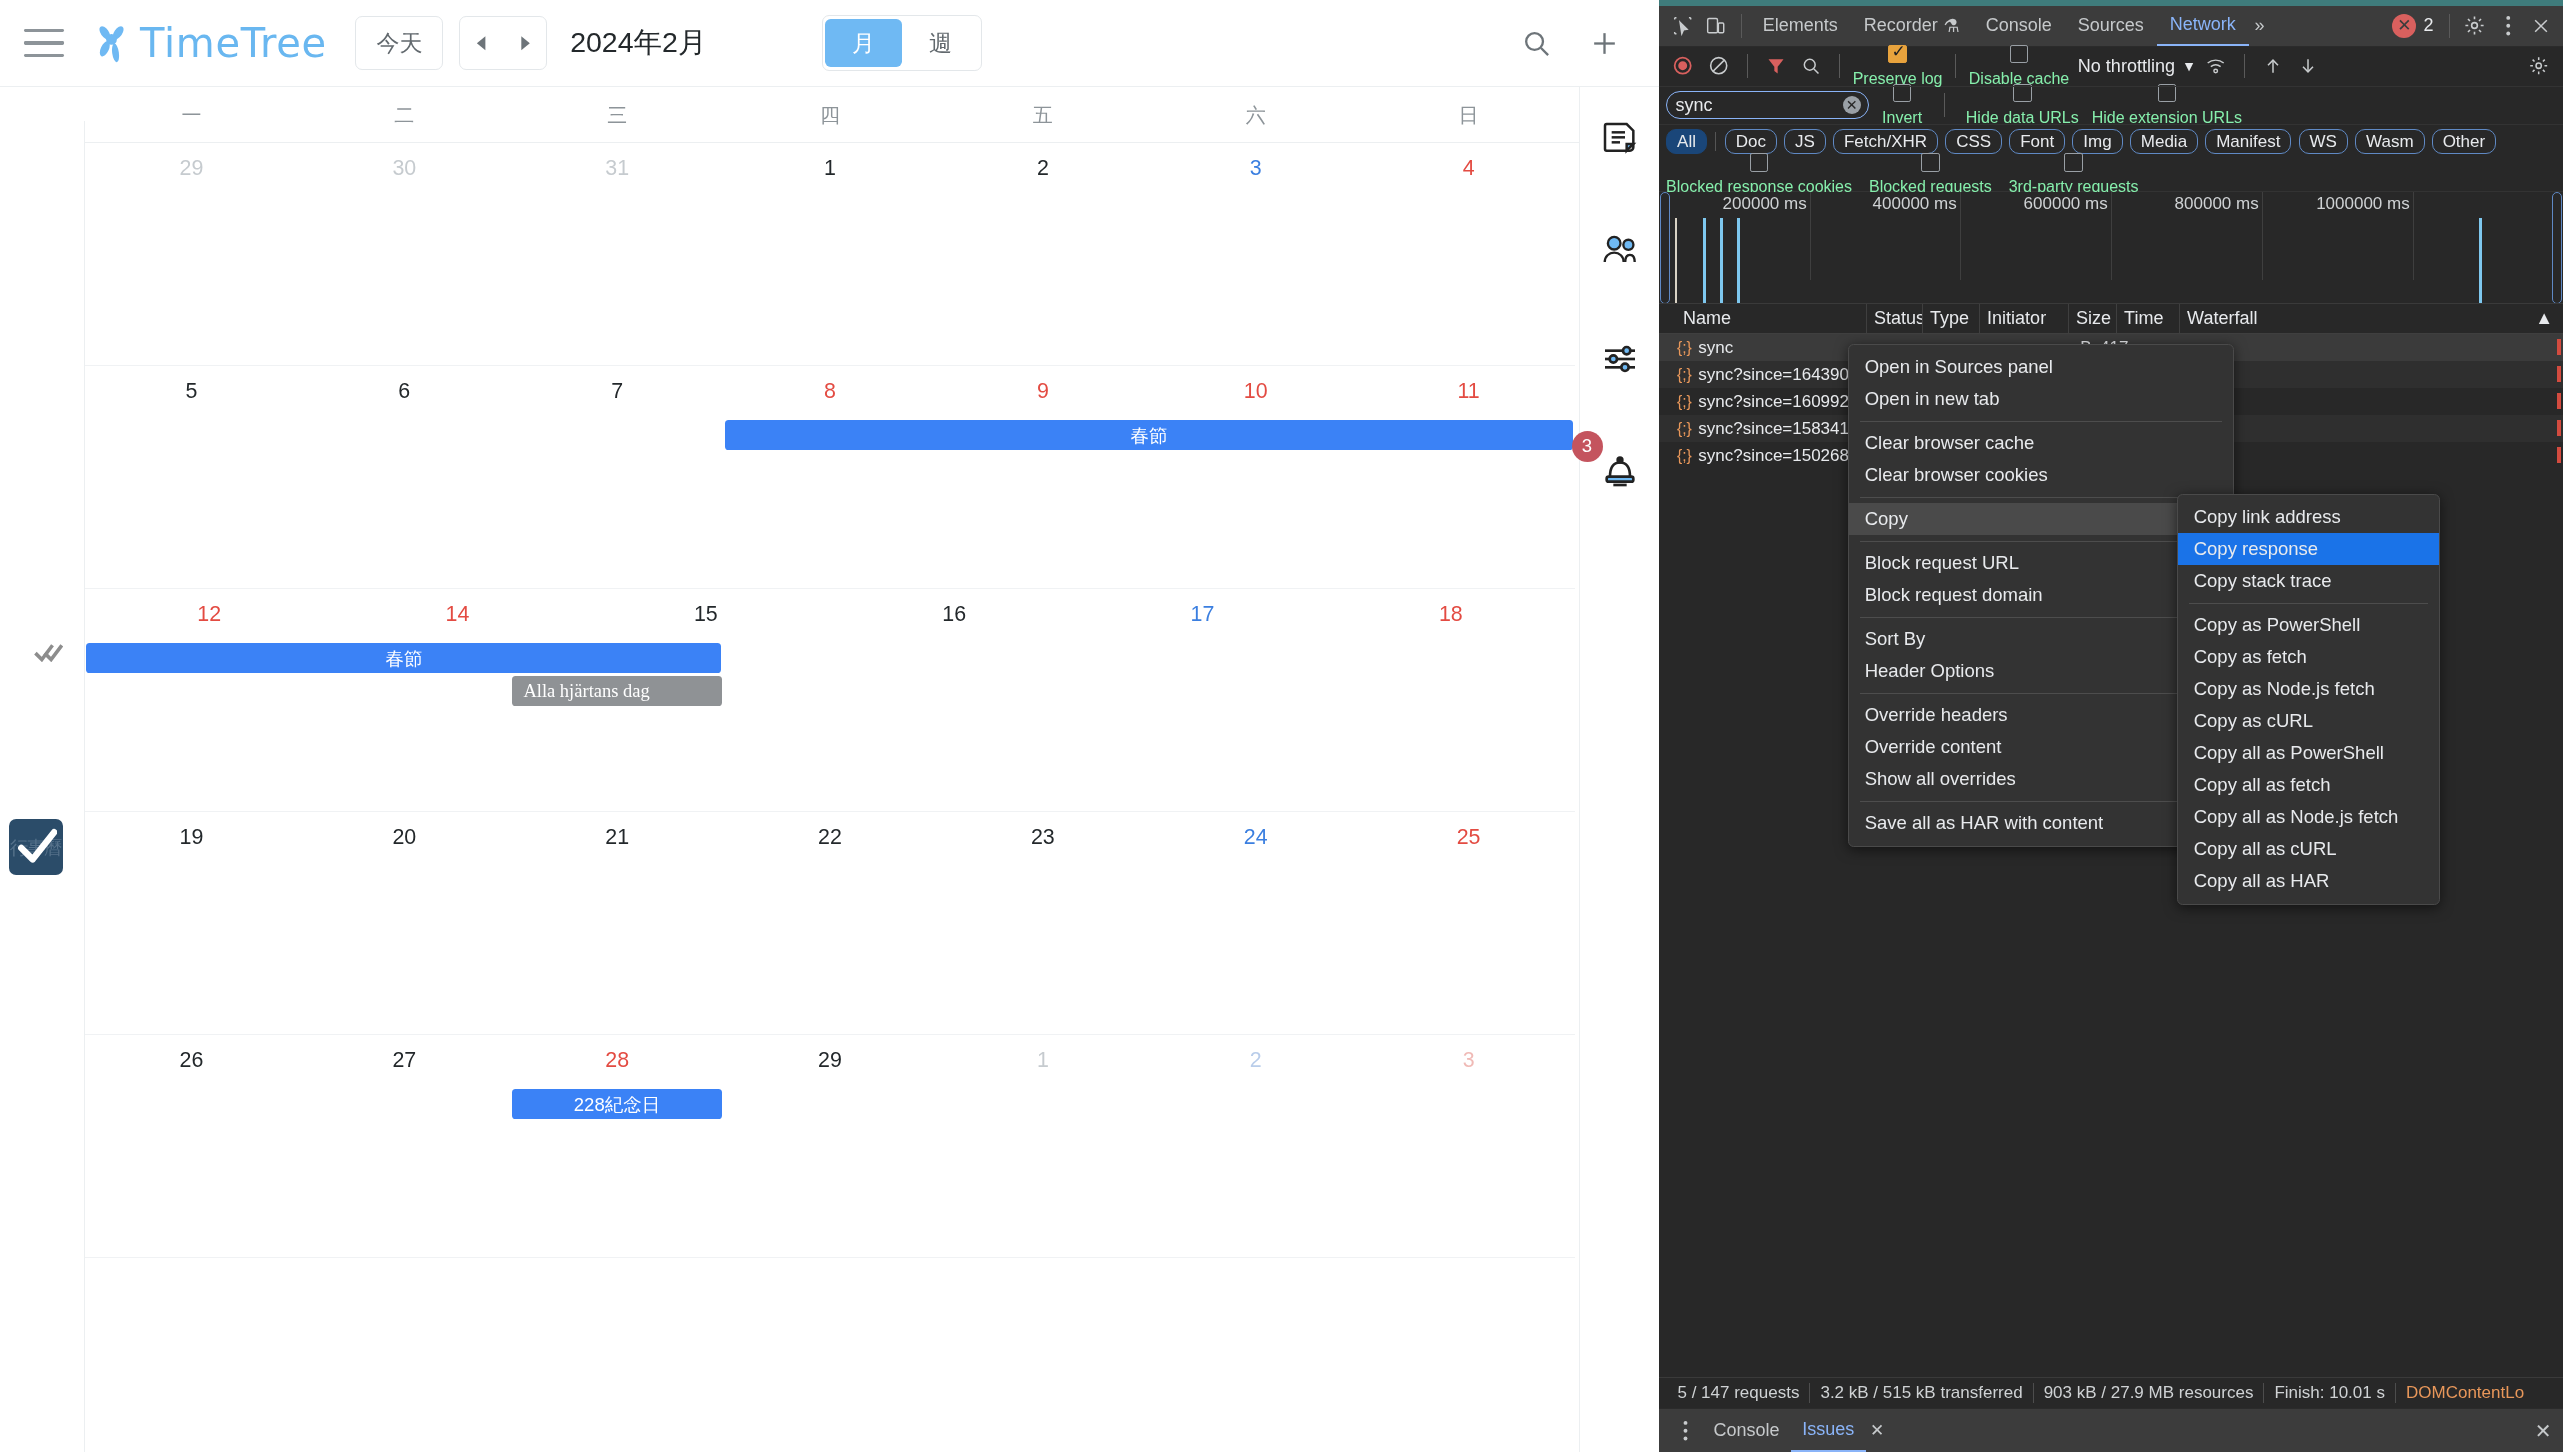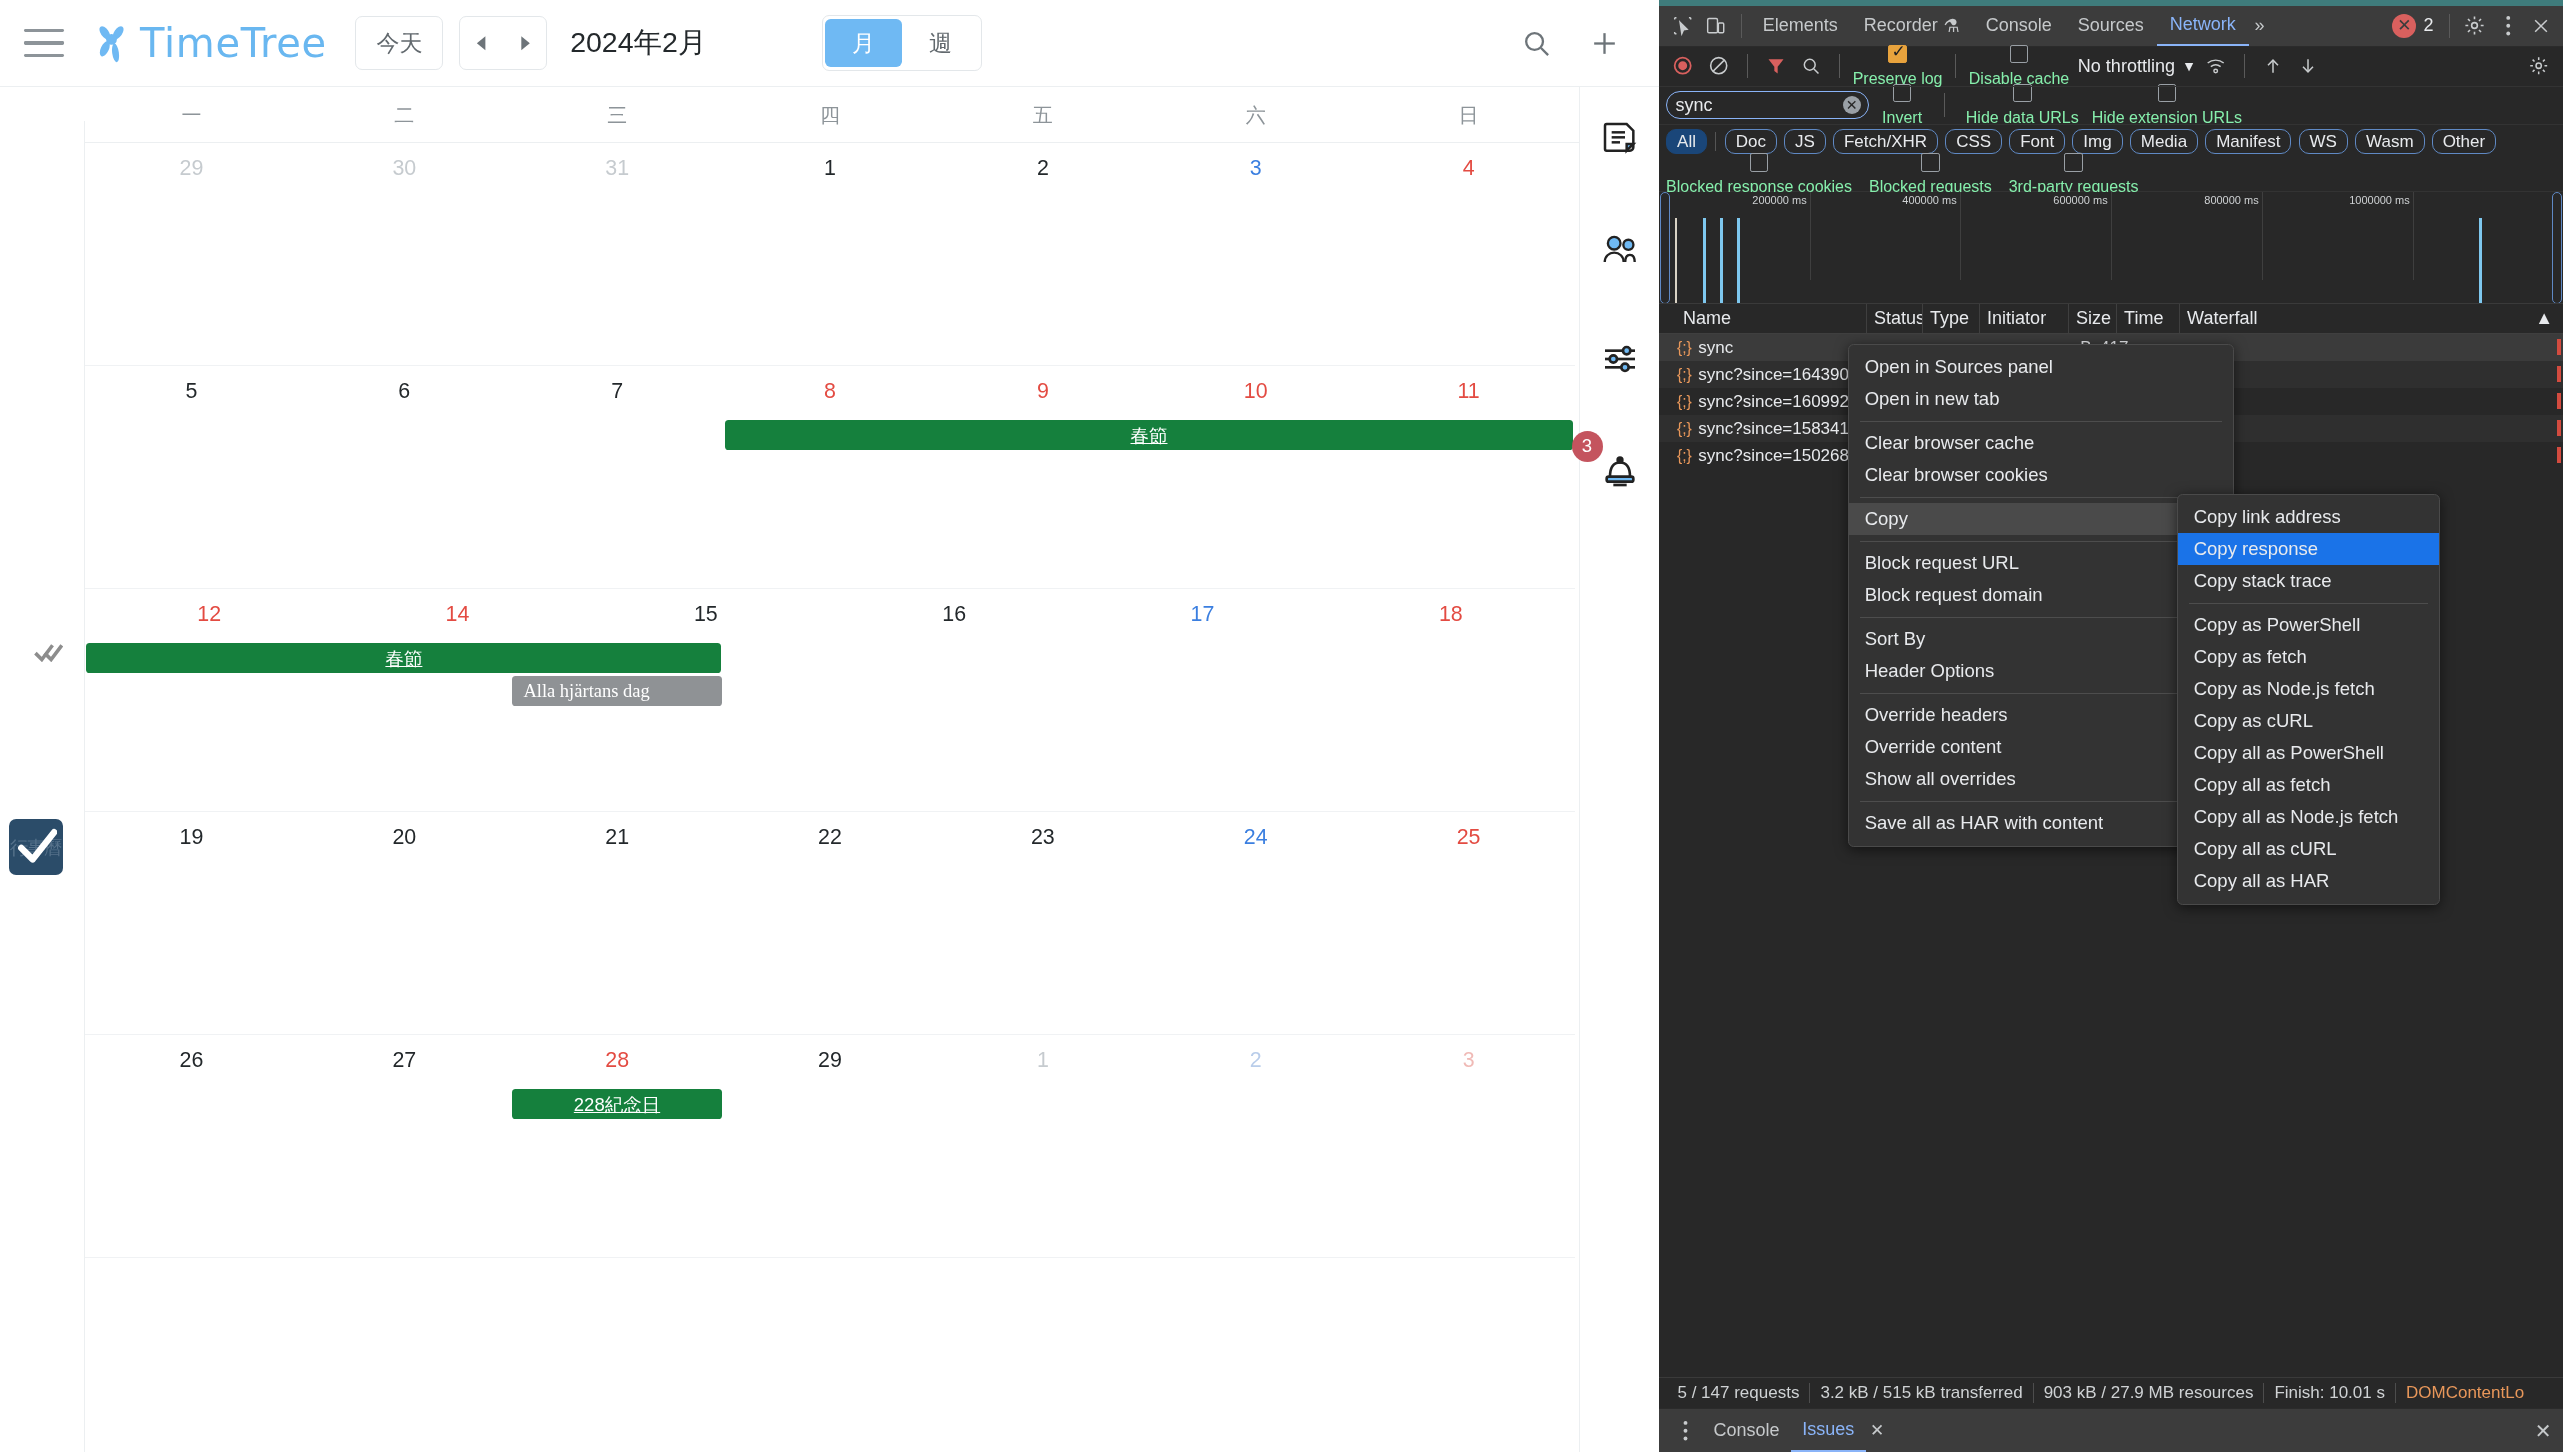--- a/index.html
+++ b/index.html
@@ -64,21 +64,21 @@
   .daynum { text-align: center; font-size: 21.4px; padding-top: 13px; color: #23282b; }
   .daynum.muted { color: #c6cbcf; }
   .daynum.sat { color: #3b7fe0; }
   .daynum.sun { color: #e34b42; }
   .daynum.sat.muted { color: #b9cdea; }
   .daynum.sun.muted { color: #f0bab6; }
 
   .ev { position: absolute; height: 30px; border-radius: 3.6px; color: #fff; font-size: 18.5px;
         display: flex; align-items: center; justify-content: center; cursor: pointer;
         overflow: hidden; white-space: nowrap; }
-  .ev.red { background: #15803d; text-decoration: underline; }
+  .ev.red { background: #3b82f6; }
   .ev.gray { background: #8f9295; justify-content: flex-start; padding-left: 11.4px; }
 
   
   .rail { position: absolute; left: 0; top: 121px; width: 85px; height: 1331px;
           border-right: 0.7px solid #eceff1; background: #fff; }
   .rail-check { position: absolute; left: 34px; top: 520px; width: 28.5px; height: 21.4px; }
   .rail-tile { position: absolute; left: 8.5px; top: 698px; width: 54px; height: 56px;
                border-radius: 7.1px; background: #2b4c69; overflow: hidden; }
   .rail-tile .lbl { position: absolute; inset: 0; display: flex; align-items: center;
                     justify-content: center; font-size: 18.5px; color: #55718a; letter-spacing: -1.4px; }
@@ -141,21 +141,21 @@
   .chip.sel { background: #1a4679; border-color: #1a4679; }
   .chipsep { width: 0.7px; height: 18.5px; background: #555; margin: 0 1.4px; }
 
   .dt-chk2 { height: 33px; display: flex; align-items: center; padding: 0 7.1px; gap: 17px;
              border-bottom: 0.7px solid #333; }
 
   
   .ovw { height: 112px; position: relative; background: #282828; border-bottom: 0.7px solid #3a3a3a;
          overflow: hidden; }
   .ovw-tick { position: absolute; top: 0; height: 88px; border-left: 0.7px solid #3f3f3f; }
-  .ovw-tick span { position: absolute; right: 4.3px; top: 2.1px; font-size: 11px; color: #cfd2d4;
+  .ovw-tick span { position: absolute; right: 4.3px; top: 2.1px; font-size: 17px; color: #cfd2d4;
                    white-space: nowrap; }
   .ovw-bar { position: absolute; top: 26px; width: 2.8px; height: 85px; }
   .ovw-handle { position: absolute; top: 0; width: 10px; height: 112px; border: 1.4px solid #5f89c4;
                 border-radius: 5px; box-sizing: border-box; }
 
   
   .nt-head { height: 30px; display: flex; align-items: center; background: #282828;
              border-bottom: 0.7px solid #3f3f3f; font-size: 18px; color: #e8eaed; padding-left: 17px; }
   .nt-head div { height: 30px; line-height: 30px; border-right: 0.7px solid #3f3f3f;
                  padding-left: 7.1px; overflow: hidden; white-space: nowrap; }

